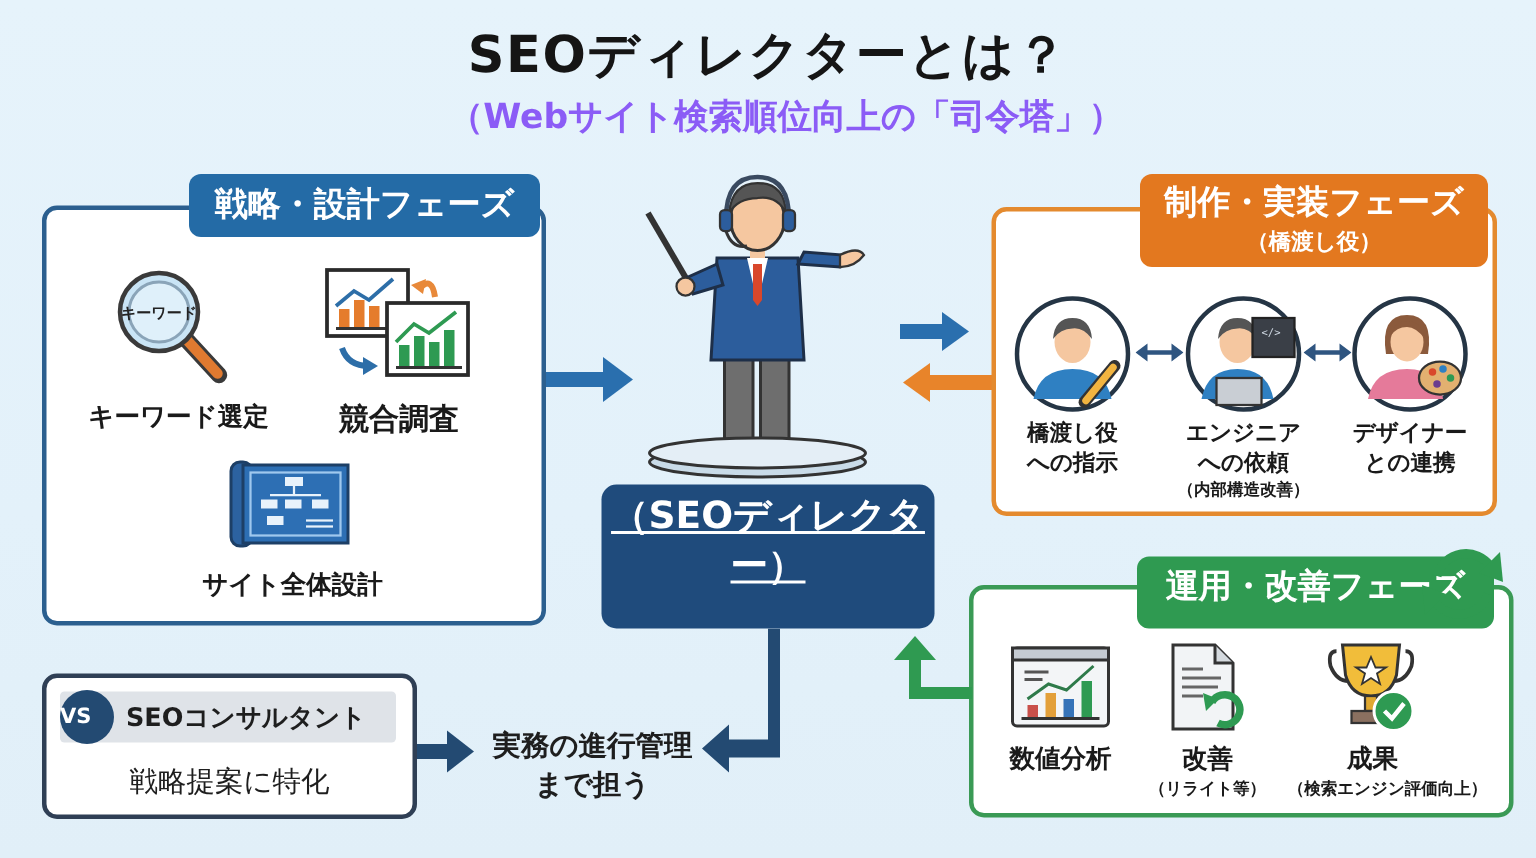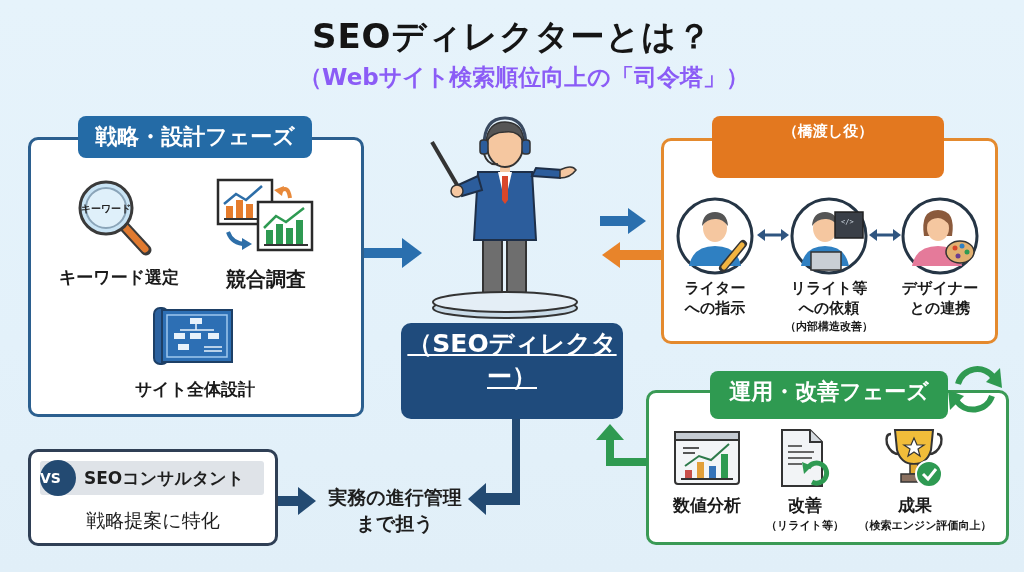--- a/index.html
+++ b/index.html
@@ -26,20 +26,21 @@
     background: #ffffff; border-radius: 10px; border: 3px solid;
   }
   .panel-blue { border-color: #2b5f8f; left: 28px; top: 137px; width: 336px; height: 280px; }
   .panel-orange { border-color: #e48a2e; left: 661px; top: 138px; width: 337px; height: 206px; }
   .panel-green { border-color: #3a9a55; left: 646px; top: 390px; width: 363px; height: 155px; }
   .panel-vs { border-color: #2f3f55; left: 28px; top: 449px; width: 250px; height: 97px; border-width: 3px; }
 
   .label-tab {
     color: #fff; font-weight: bold; border-radius: 8px; text-align: center;
     white-space: nowrap;
+    margin-left: 48px;
   }
   .tab-blue { background: #246ba6; left: 78px; top: 116px; width: 234px; height: 42px; font-size: 22px; line-height: 42px; }
   .tab-orange { background: #e3781f; left: 712px; top: 116px; width: 232px; height: 62px; font-size: 22px; padding-top: 4px; }
   .tab-orange .sub { font-size: 15px; display: block; margin-top: 2px; }
   .tab-green { background: #2f9a51; left: 710px; top: 371px; width: 238px; height: 48px; font-size: 22px; line-height: 42px; }
 
   .caption { font-weight: bold; text-align: center; white-space: nowrap; color: #1a1a1a; }
   .caption-sm { font-size: 11px; text-align: center; white-space: nowrap; color: #1a1a1a; font-weight: bold; }
 
   
@@ -174,35 +175,36 @@
   <svg width="62" height="64" viewBox="0 0 62 64">
     <rect x="0" y="8" width="30" height="10" fill="#2a6fae"></rect>
     <polygon points="28,0 46,13 28,26" fill="#2a6fae"></polygon>
     <rect x="18" y="42" width="44" height="10" fill="#e8842a"></rect>
     <polygon points="20,34 2,47 20,60" fill="#e8842a"></polygon>
   </svg>
 </div>
 
 <div class="abs panel panel-orange"></div>
 <div class="abs label-tab tab-orange">
+  <span>制作・実装フェーズ</span>
   <span class="sub">（橋渡し役）</span>
 </div>
 
 <div class="abs" style="left:675px;top:196px;width:80px;height:80px;">
   <svg width="80" height="80" viewBox="0 0 80 80">
     <circle cx="40" cy="40" r="37" fill="#fff" stroke="#253545" stroke-width="3"></circle>
     <path d="M14 70 Q18 50 40 50 Q62 50 66 70 Z" fill="#2f80c2"></path>
     <ellipse cx="40" cy="32" rx="12" ry="14" fill="#f5c7a0"></ellipse>
     <path d="M27 30 Q28 16 40 16 Q52 16 53 30 Q47 22 40 23 Q32 23 27 30 Z" fill="#555"></path>
     <line x1="48" y1="72" x2="68" y2="48" stroke="#333" stroke-width="8" stroke-linecap="round"></line>
     <line x1="49" y1="71" x2="67" y2="49" stroke="#f2b440" stroke-width="5" stroke-linecap="round"></line>
   </svg>
 </div>
 <div class="abs caption" style="left:660px;top:278px;width:110px;font-size:15px;line-height:20px;">
-  <div>ライター</div>
+  <div>橋渡し役</div>
   <div>への指示</div>
 </div>
 
 <div class="abs" style="left:757px;top:228px;width:32px;height:14px;">
   <svg width="32" height="14" viewBox="0 0 32 14">
       <line x1="6" y1="7" x2="26" y2="7" stroke="#2f5580" stroke-width="3"></line>
       <polygon points="0,7 8,1 8,13" fill="#2f5580"></polygon>
       <polygon points="32,7 24,1 24,13" fill="#2f5580"></polygon>
     </svg>
 </div>
@@ -212,21 +214,21 @@
     <circle cx="40" cy="40" r="37" fill="#fff" stroke="#253545" stroke-width="3"></circle>
     <path d="M12 70 Q16 50 36 50 Q56 50 60 70 Z" fill="#2f80c2"></path>
     <ellipse cx="36" cy="32" rx="12" ry="14" fill="#f5c7a0"></ellipse>
     <path d="M23 30 Q24 16 36 16 Q48 16 49 30 Q43 22 36 23 Q28 23 23 30 Z" fill="#555"></path>
     <rect x="46" y="16" width="28" height="26" fill="#3a3f47" stroke="#222" stroke-width="1.5"></rect>
     <text x="52" y="28" font-size="7" fill="#cfd8e2" font-family="DejaVu Sans Mono, monospace">&lt;/&gt;</text>
     <rect x="22" y="56" width="30" height="18" fill="#c9ced4" stroke="#333" stroke-width="1.5"></rect>
   </svg>
 </div>
 <div class="abs caption" style="left:774px;top:278px;width:110px;font-size:15px;line-height:20px;">
-  <div>リライト等</div>
+  <div>エンジニア</div>
   <div>への依頼</div>
 </div>
 <div class="abs caption-sm" style="left:774px;top:319px;width:110px;">（内部構造改善）</div>
 
 <div class="abs" style="left:869px;top:228px;width:32px;height:14px;">
   <svg width="32" height="14" viewBox="0 0 32 14">
       <line x1="6" y1="7" x2="26" y2="7" stroke="#2f5580" stroke-width="3"></line>
       <polygon points="0,7 8,1 8,13" fill="#2f5580"></polygon>
       <polygon points="32,7 24,1 24,13" fill="#2f5580"></polygon>
     </svg>

